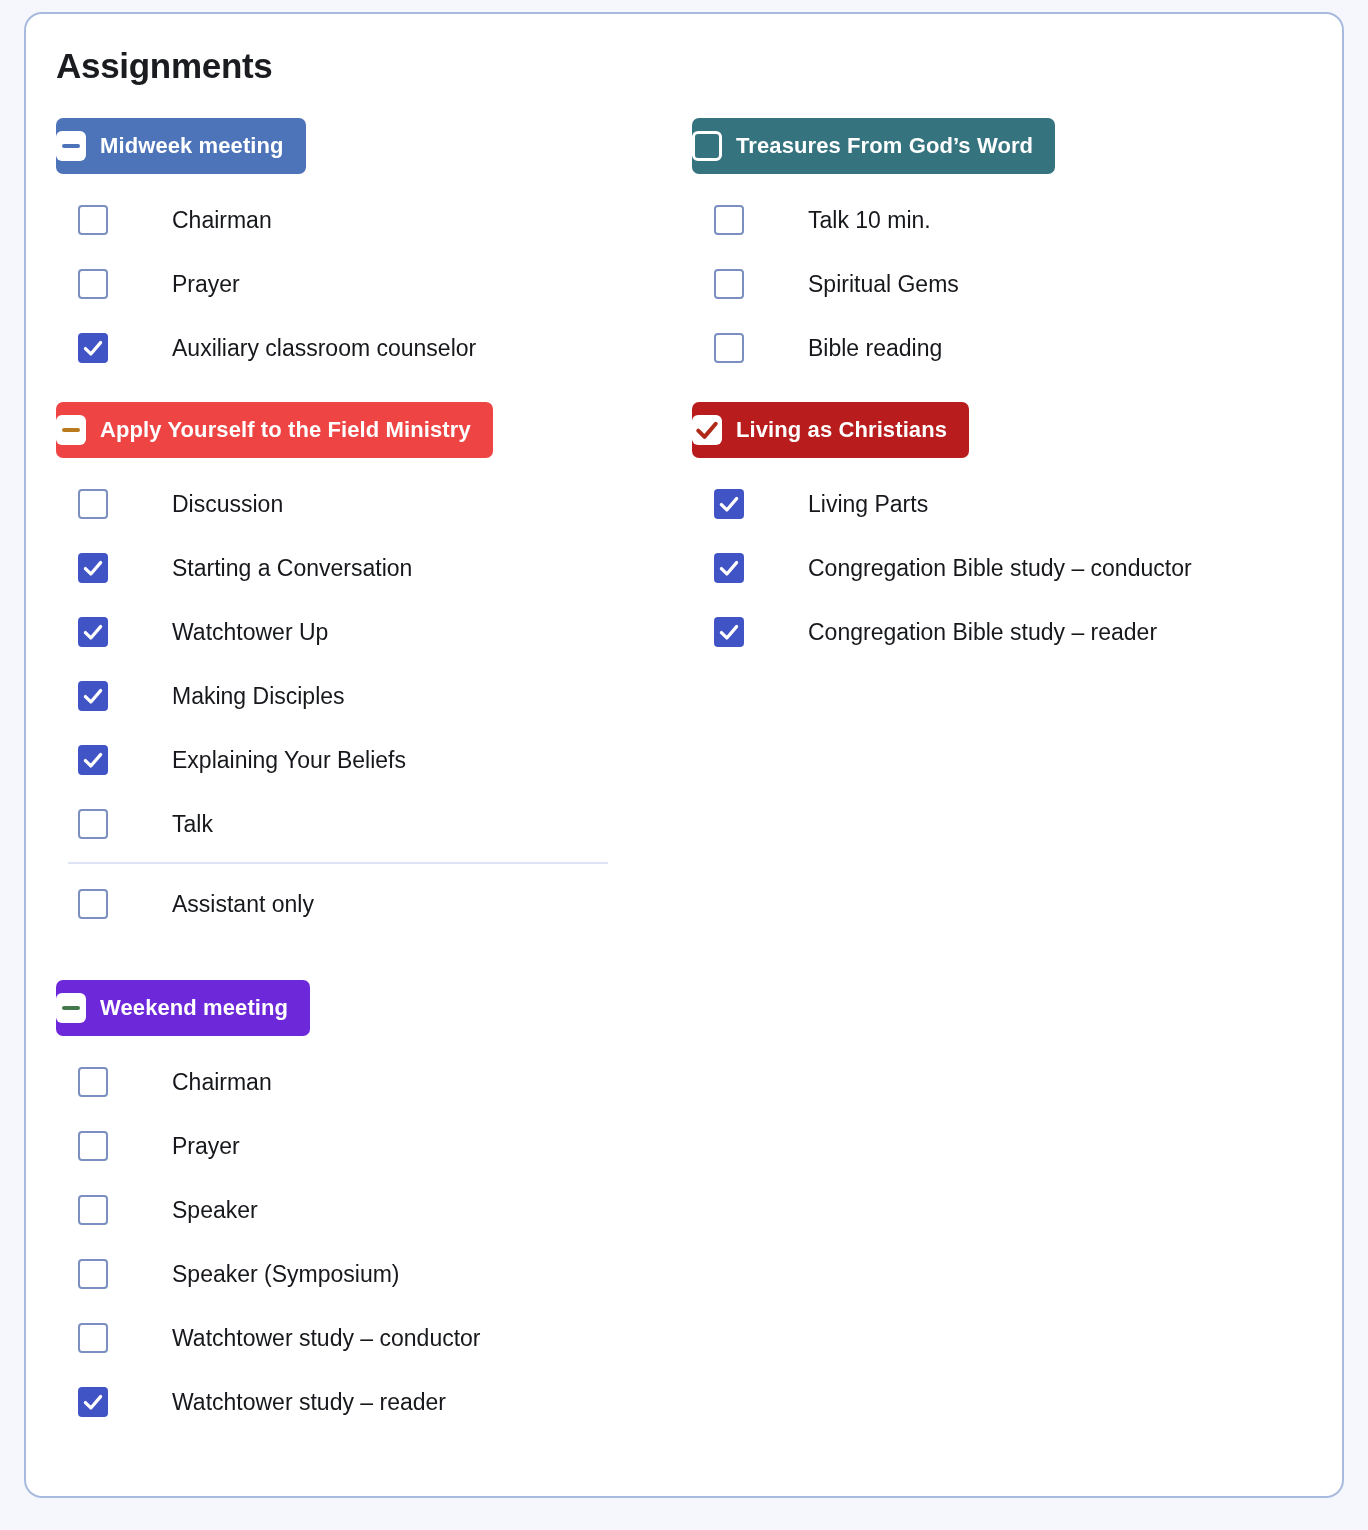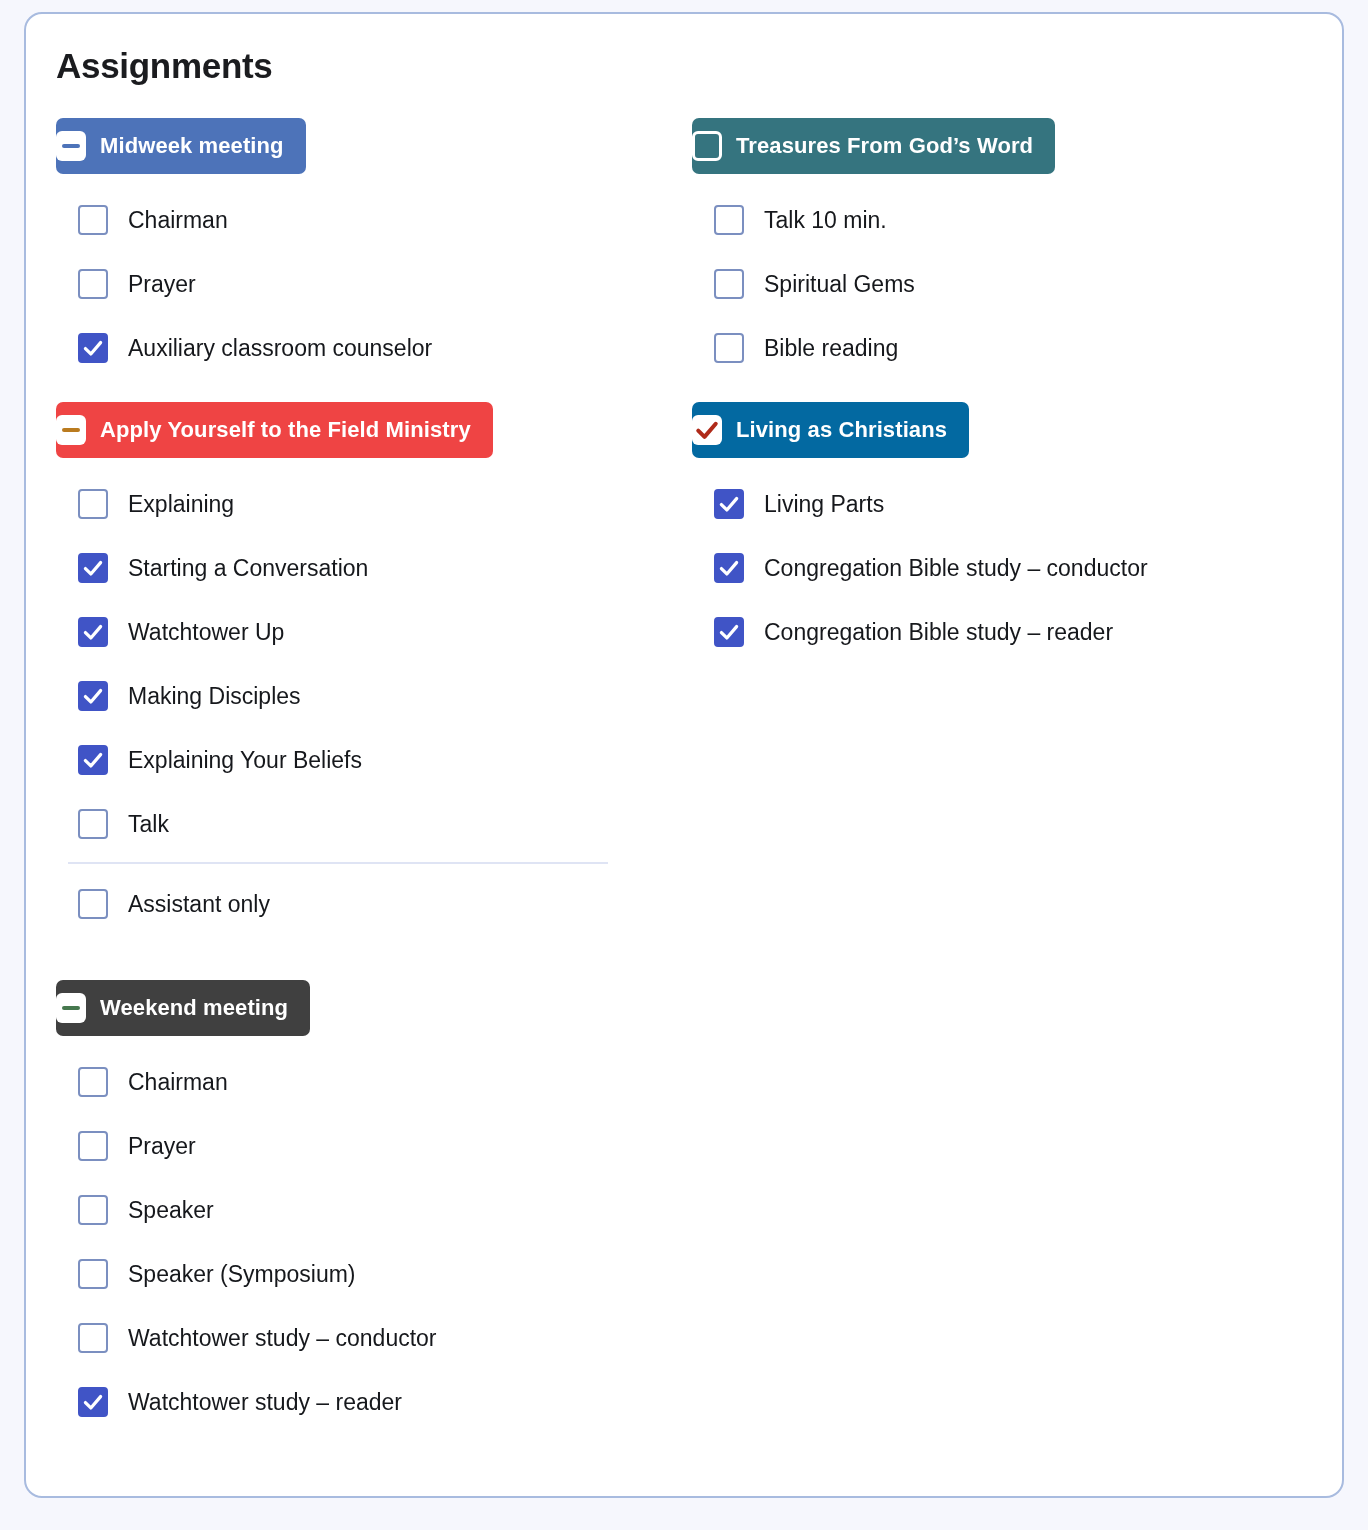--- a/index.html
+++ b/index.html
@@ -113,20 +113,21 @@
   
   .items {
     margin-top: 14px;
   }
   .item {
     display: flex;
     align-items: center;
     height: 64px;
     cursor: pointer;
     user-select: none;
+    gap: 44px;
   }
   .item .label {
     font-size: 23px;
     color: #16181c;
     margin-left: 20px;
     white-space: nowrap;
   }
 
   .cb {
     width: 30px;
@@ -213,21 +214,21 @@
       <div class="spacer-sm"></div>
       <div class="row">
         <div class="col-left"><div class="sec-header" style="background:#ef4444">
             <span class="hbox state-indeterminate">
               <span class="dash" style="background:#ba7b1f"></span>
             </span>
             <span class="sec-label">Apply Yourself to the Field Ministry</span>
           </div><div class="items">
             <div class="item">
               <span class="cb off"></span>
-              <span class="label">Explaining</span>
+              <span class="label">Discussion</span>
             </div>
             <div class="item">
               <span class="cb on">
                 <svg class="tick" viewBox="0 0 24 24" aria-hidden="true">
                   <path d="M5 12.5 L10 17.5 L19 7" fill="none" stroke="#ffffff" stroke-width="3" stroke-linecap="round" stroke-linejoin="round"></path>
                 </svg>
               </span>
               <span class="label">Starting a Conversation</span>
             </div>
             <div class="item">
@@ -257,21 +258,21 @@
             <div class="item">
               <span class="cb off"></span>
               <span class="label">Talk</span>
             </div>
             <div class="divider"></div>
             <div class="item">
               <span class="cb off"></span>
               <span class="label">Assistant only</span>
             </div>
           </div></div>
-        <div class="col-right"><div class="sec-header" style="background:#0369a1">
+        <div class="col-right"><div class="sec-header" style="background:#b91c1c">
             <span class="hbox state-checked">
               <svg class="tick" viewBox="0 0 24 24" aria-hidden="true">
                 <path d="M5 12.5 L10 17.5 L19 7" fill="none" stroke="#af2a19" stroke-width="3.2" stroke-linecap="round" stroke-linejoin="round"></path>
               </svg>
             </span>
             <span class="sec-label">Living as Christians</span>
           </div><div class="items">
             <div class="item">
               <span class="cb on">
                 <svg class="tick" viewBox="0 0 24 24" aria-hidden="true">
@@ -293,21 +294,21 @@
                 <svg class="tick" viewBox="0 0 24 24" aria-hidden="true">
                   <path d="M5 12.5 L10 17.5 L19 7" fill="none" stroke="#ffffff" stroke-width="3" stroke-linecap="round" stroke-linejoin="round"></path>
                 </svg>
               </span>
               <span class="label">Congregation Bible study – reader</span>
             </div>
           </div></div>
       </div>
       <div class="spacer-md"></div>
       <div class="row">
-        <div class="col-left"><div class="sec-header" style="background:#404040">
+        <div class="col-left"><div class="sec-header" style="background:#6d28d9">
             <span class="hbox state-indeterminate">
               <span class="dash" style="background:#46784e"></span>
             </span>
             <span class="sec-label">Weekend meeting</span>
           </div><div class="items">
             <div class="item">
               <span class="cb off"></span>
               <span class="label">Chairman</span>
             </div>
             <div class="item">

